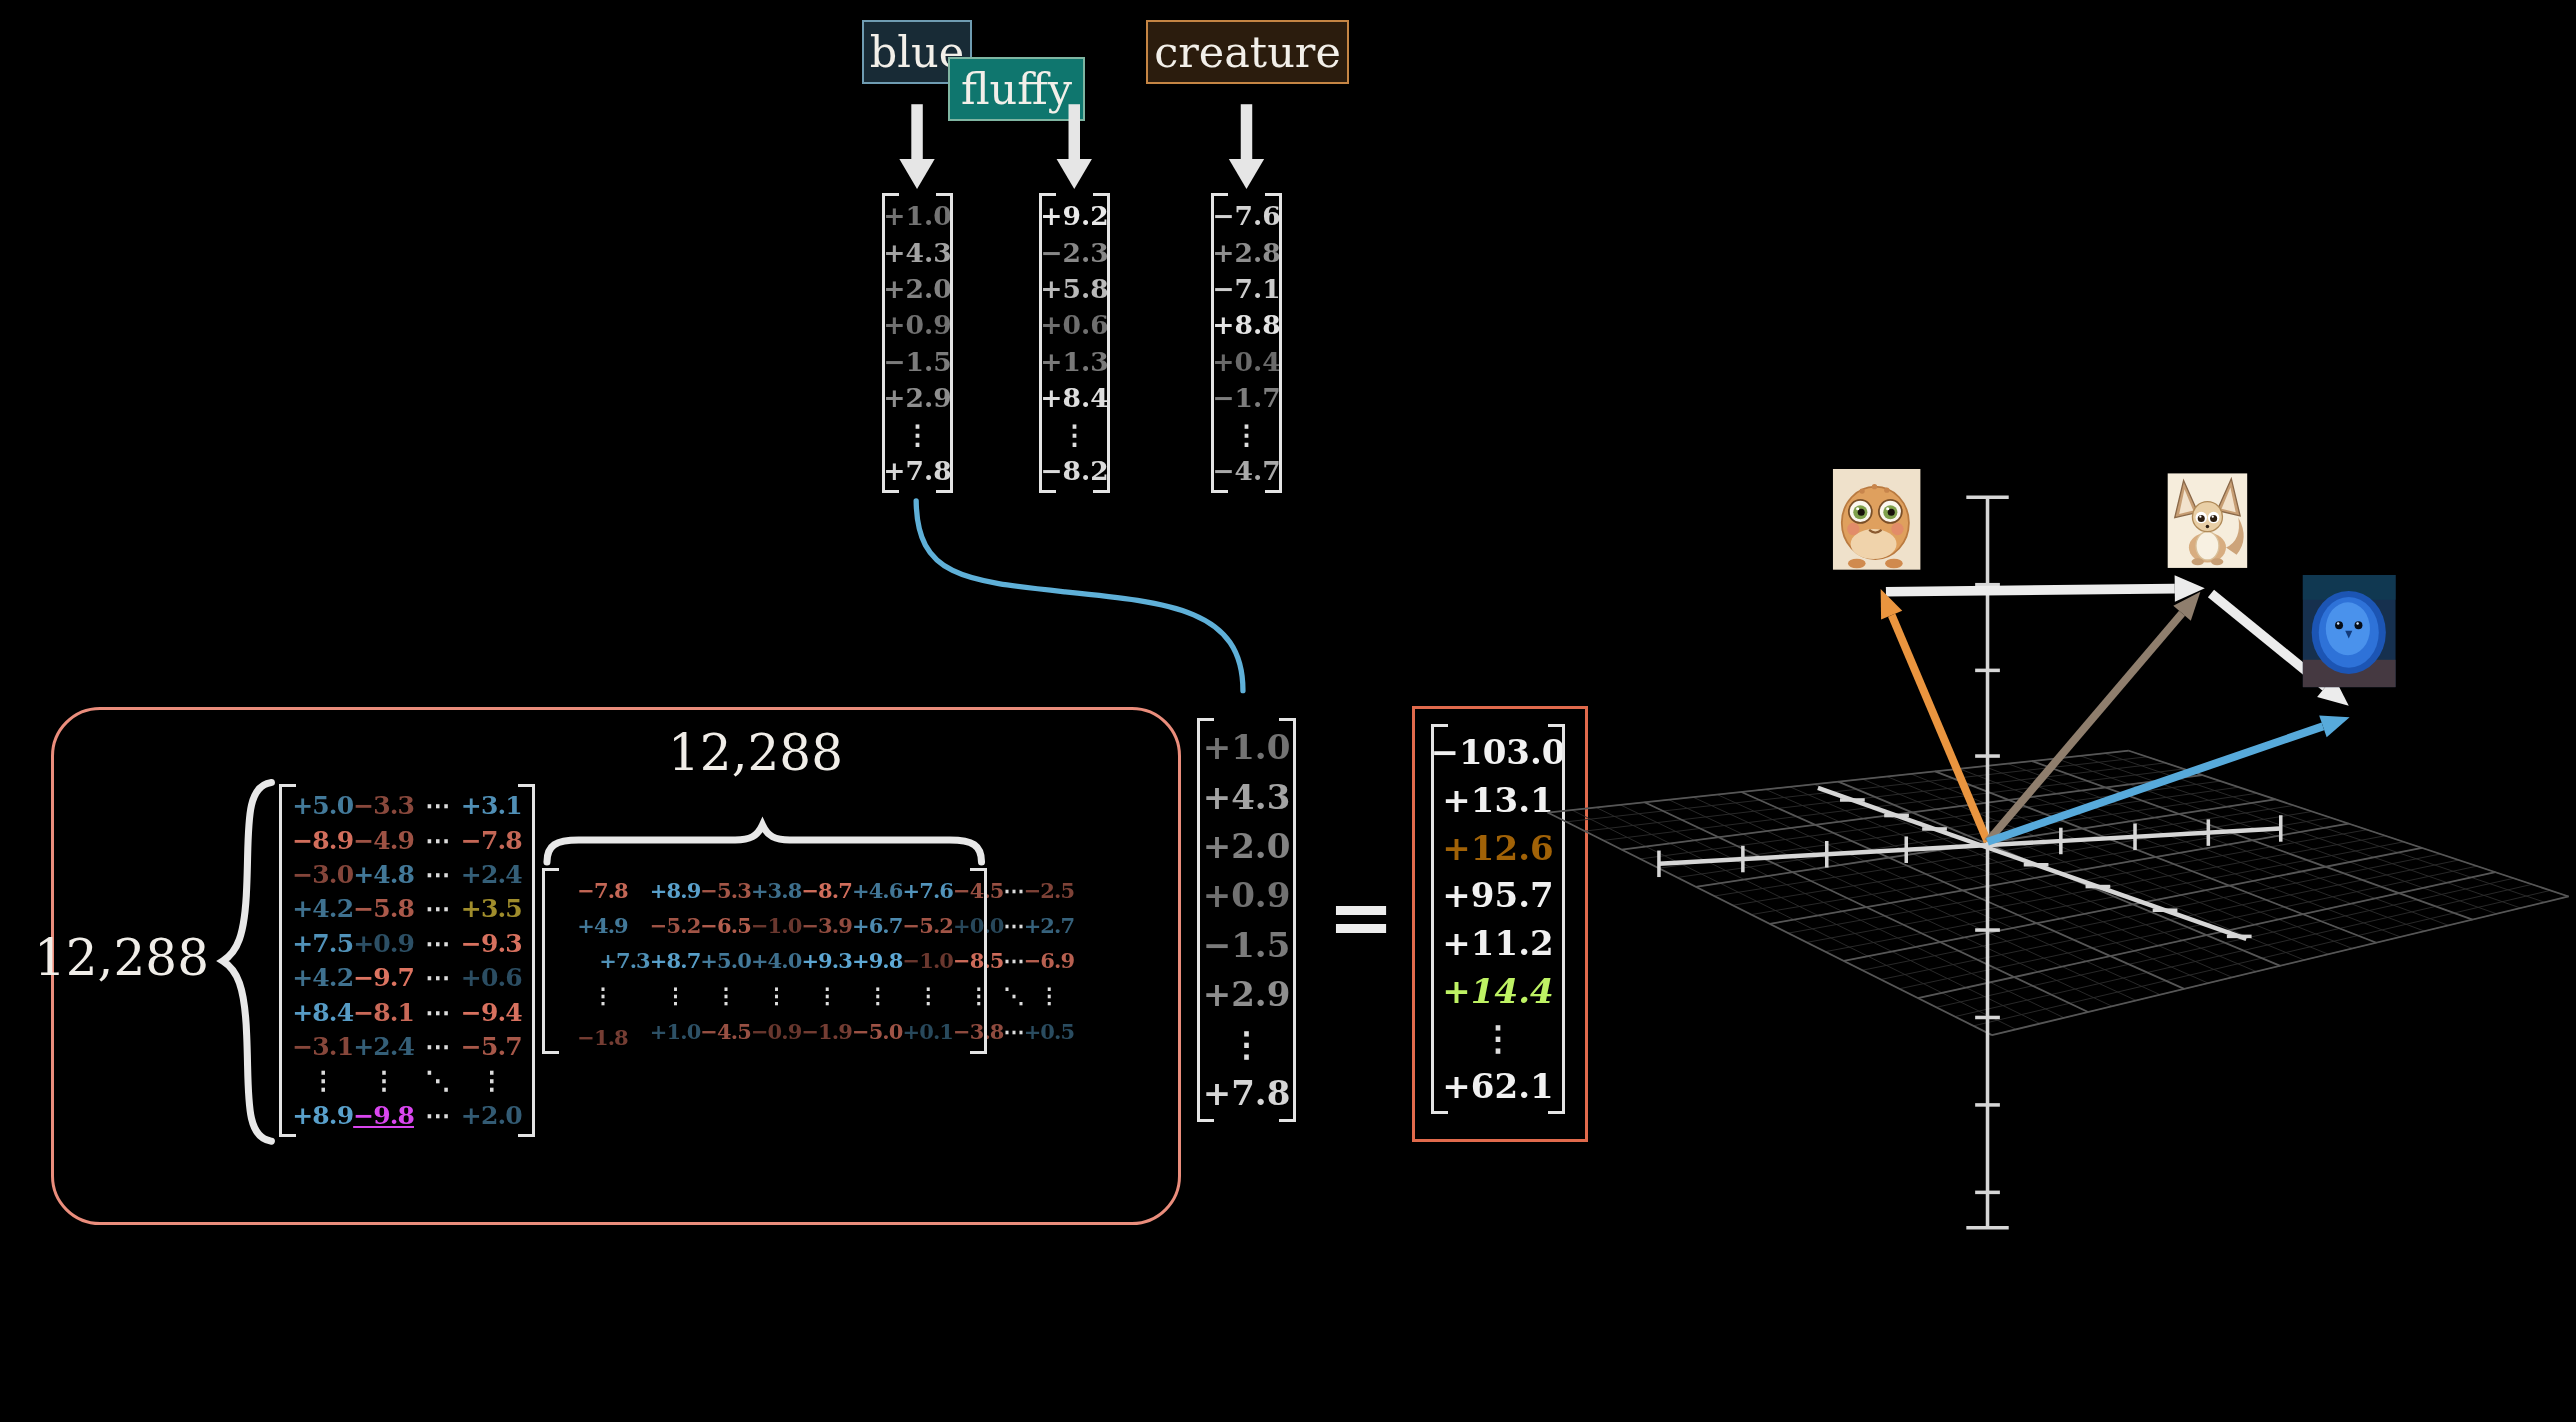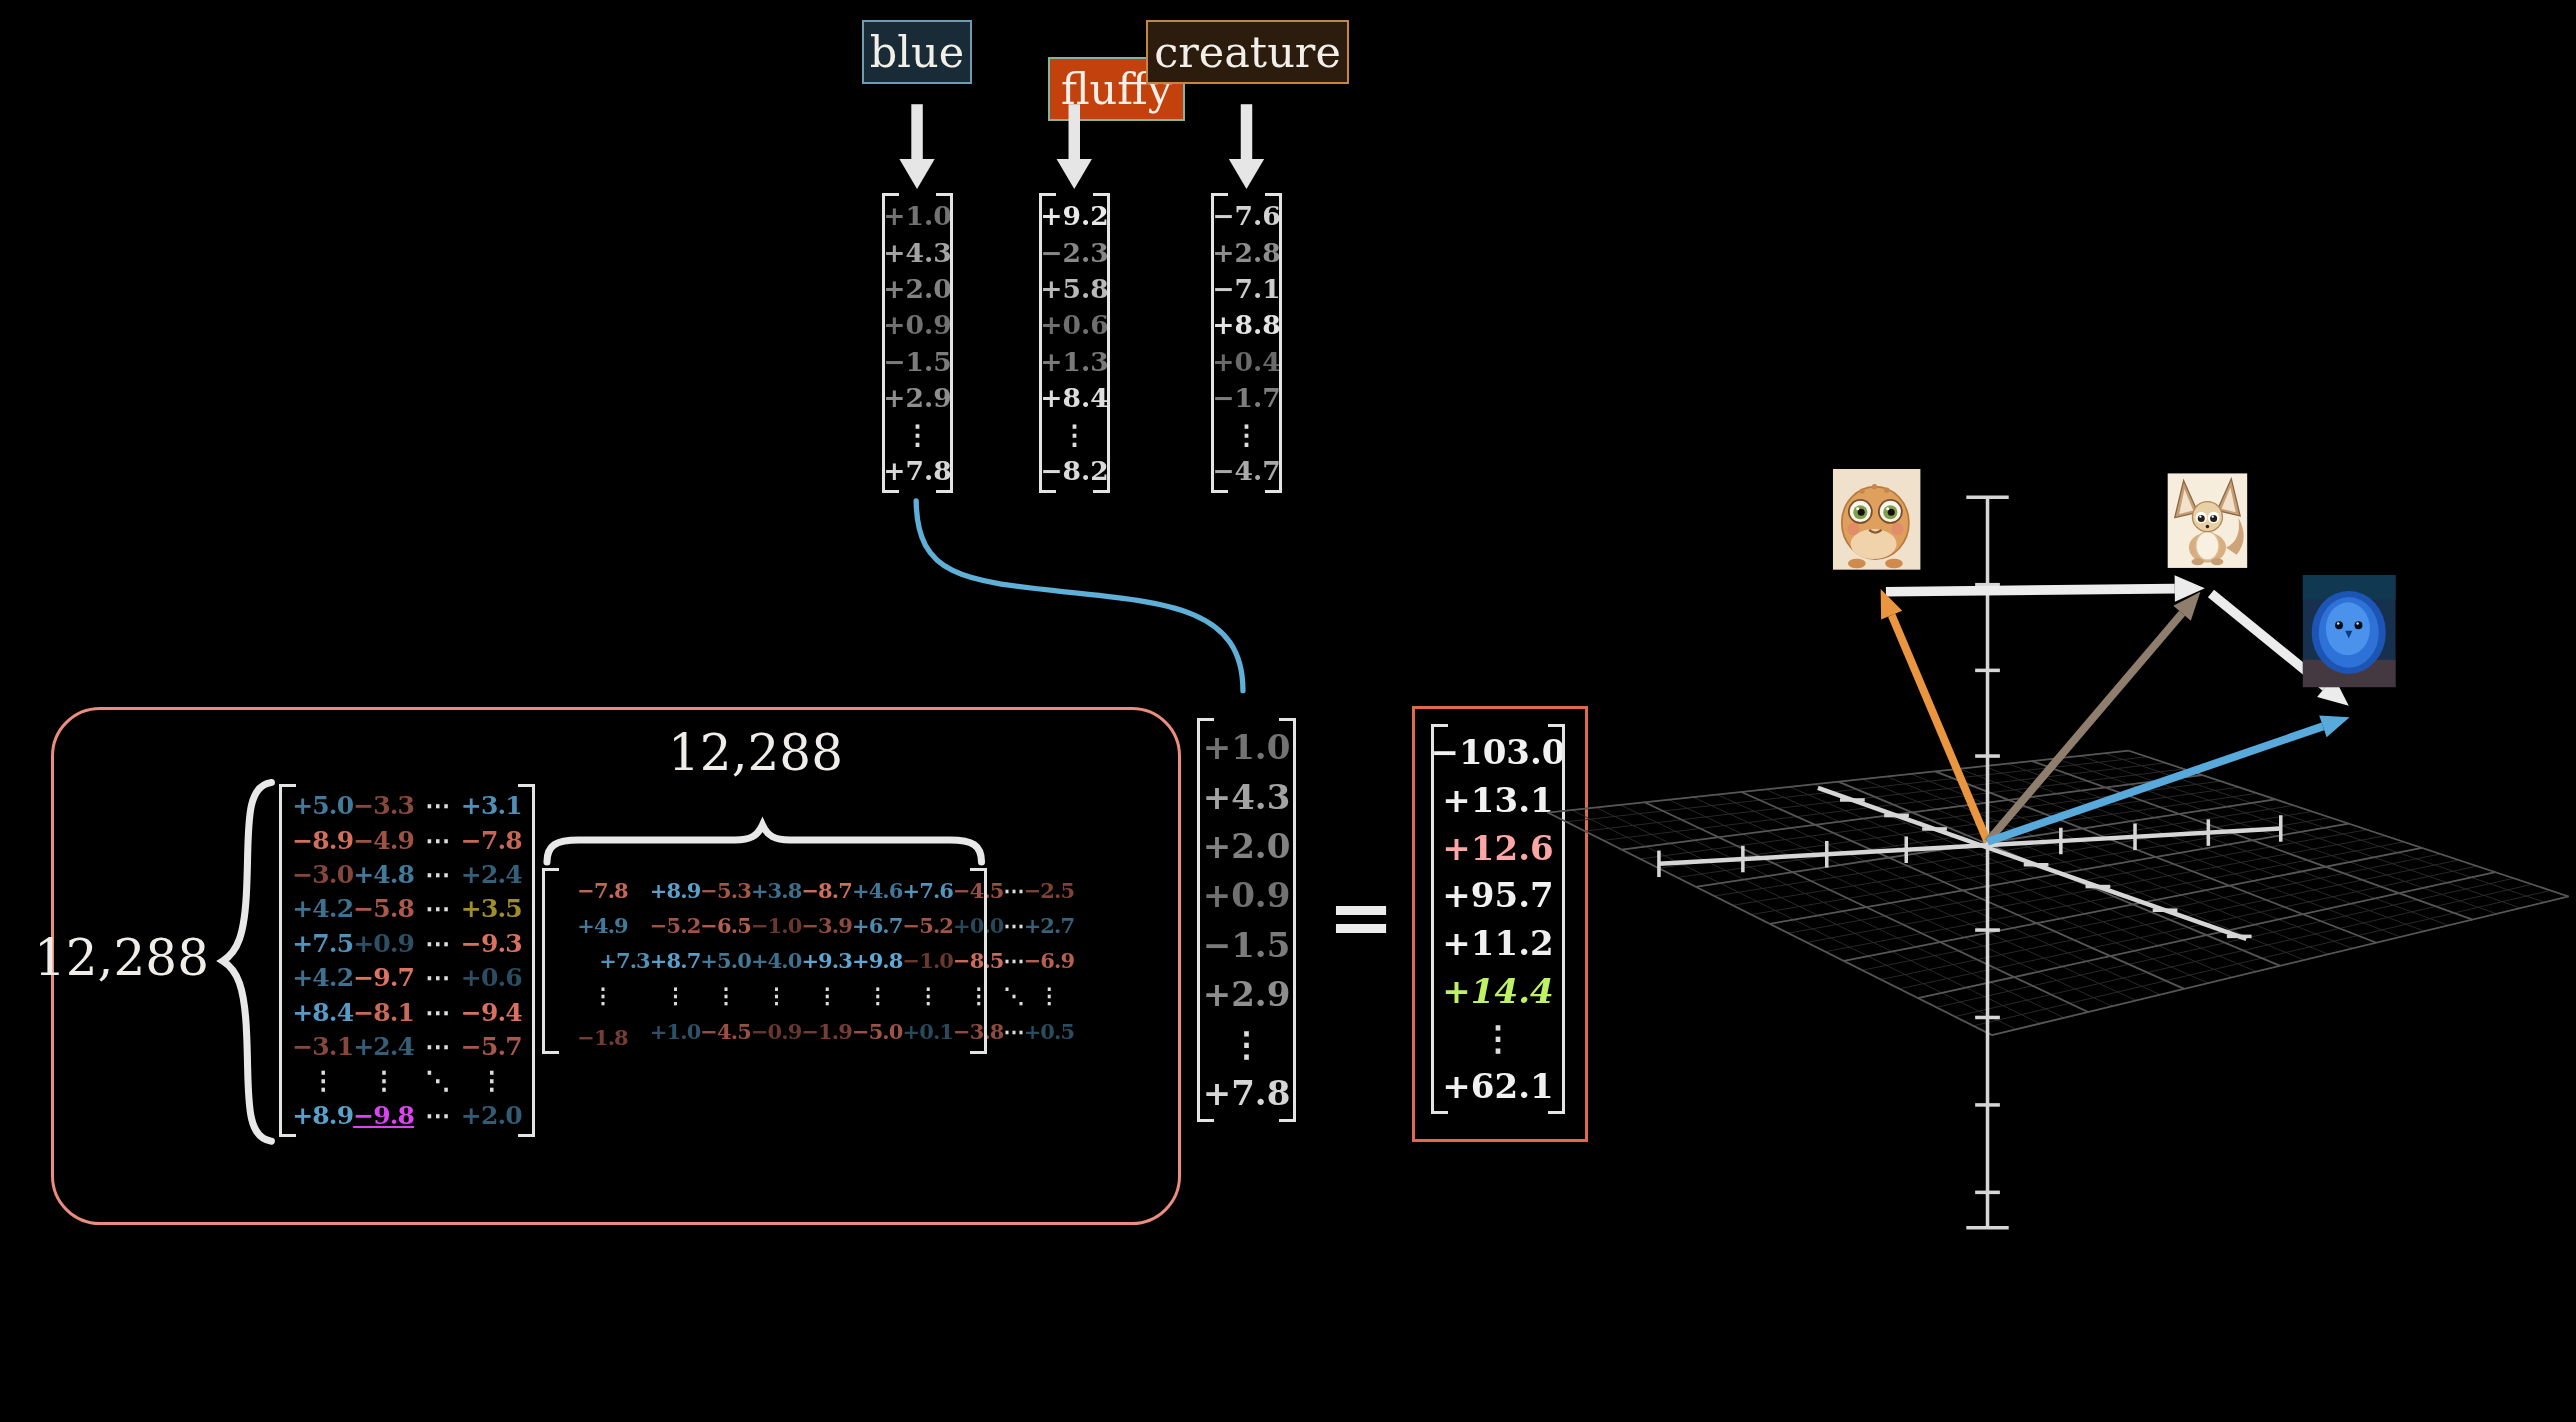--- a/index.html
+++ b/index.html
@@ -30,21 +30,21 @@
 <div id="stage">
 
   <div class="rbox" style="left:51px;top:707px;width:1124px;height:512px;"></div>
 
   <div class="caption">
   </div>
 
   <div class="token" style="left: 862px; top: 20.3px; width: 110px; height: 64px; border-color: rgb(111, 156, 178); background: rgb(24, 43, 54);">
     <span>blue</span>
   </div>
-  <div class="token" style="left: 1048px; top: 20.3px; width: 137px; height: 64px; border-color: rgb(127, 181, 162); background: #c2410c; margin-top: 37px;">
+  <div class="token" style="left: 948px; top: 20.3px; width: 137px; height: 64px; border-color: rgb(127, 181, 162); background: #0f766e; margin-top: 37px;">
     <span>fluffy</span>
   </div>
   <div class="token" style="left: 1146px; top: 20.3px; width: 203px; height: 64px; border-color: rgb(197, 133, 68); background: rgb(43, 28, 13);">
     <span>creature</span>
   </div>
 
   <div class="vec" id="vec-blue" style="left:882px;top:193px;width:71px;height:300px;">
     <div class="brk l"></div>
     <div class="vals" style="font-size:26.5px;">
         <div class="cell" style="opacity: 0.48; color: rgb(241, 241, 241);">+1.0</div>
@@ -210,21 +210,21 @@
   </div>
 
   <div class="eq" style="left:1319px;top:870px;width:84px;height:93px;">=</div>
 
   <div class="resbox" style="left:1412px;top:706px;width:170px;height:430px;"></div>
   <div class="vec" id="vec-result" style="left:1431px;top:724px;width:134px;height:390px;">
     <div class="brk l"></div>
     <div class="vals" style="font-size:34px;">
         <div class="cell" style="opacity: 1; color: rgb(241, 241, 241);">−103.0</div>
         <div class="cell" style="opacity: 1; color: rgb(241, 241, 241);">+13.1</div>
-        <div class="cell" style="opacity: 1; color: #fca5a5;">+12.6</div>
+        <div class="cell" style="opacity: 1; color: #a16207;">+12.6</div>
         <div class="cell" style="opacity: 1; color: rgb(241, 241, 241);">+95.7</div>
         <div class="cell" style="opacity: 1; color: rgb(241, 241, 241);">+11.2</div>
         <div class="cell" style="opacity: 1; color: #bef264; font-style: italic;">+14.4</div>
         <div class="cell" style="color: rgb(233, 233, 233); opacity: 0.95;">⋮</div>
         <div class="cell" style="opacity: 1; color: rgb(241, 241, 241);">+62.1</div>
       </div>
     <div class="brk r"></div>
   </div>
 
   <svg id="scene" width="2576" height="1422" viewBox="0 0 2916 1610">

